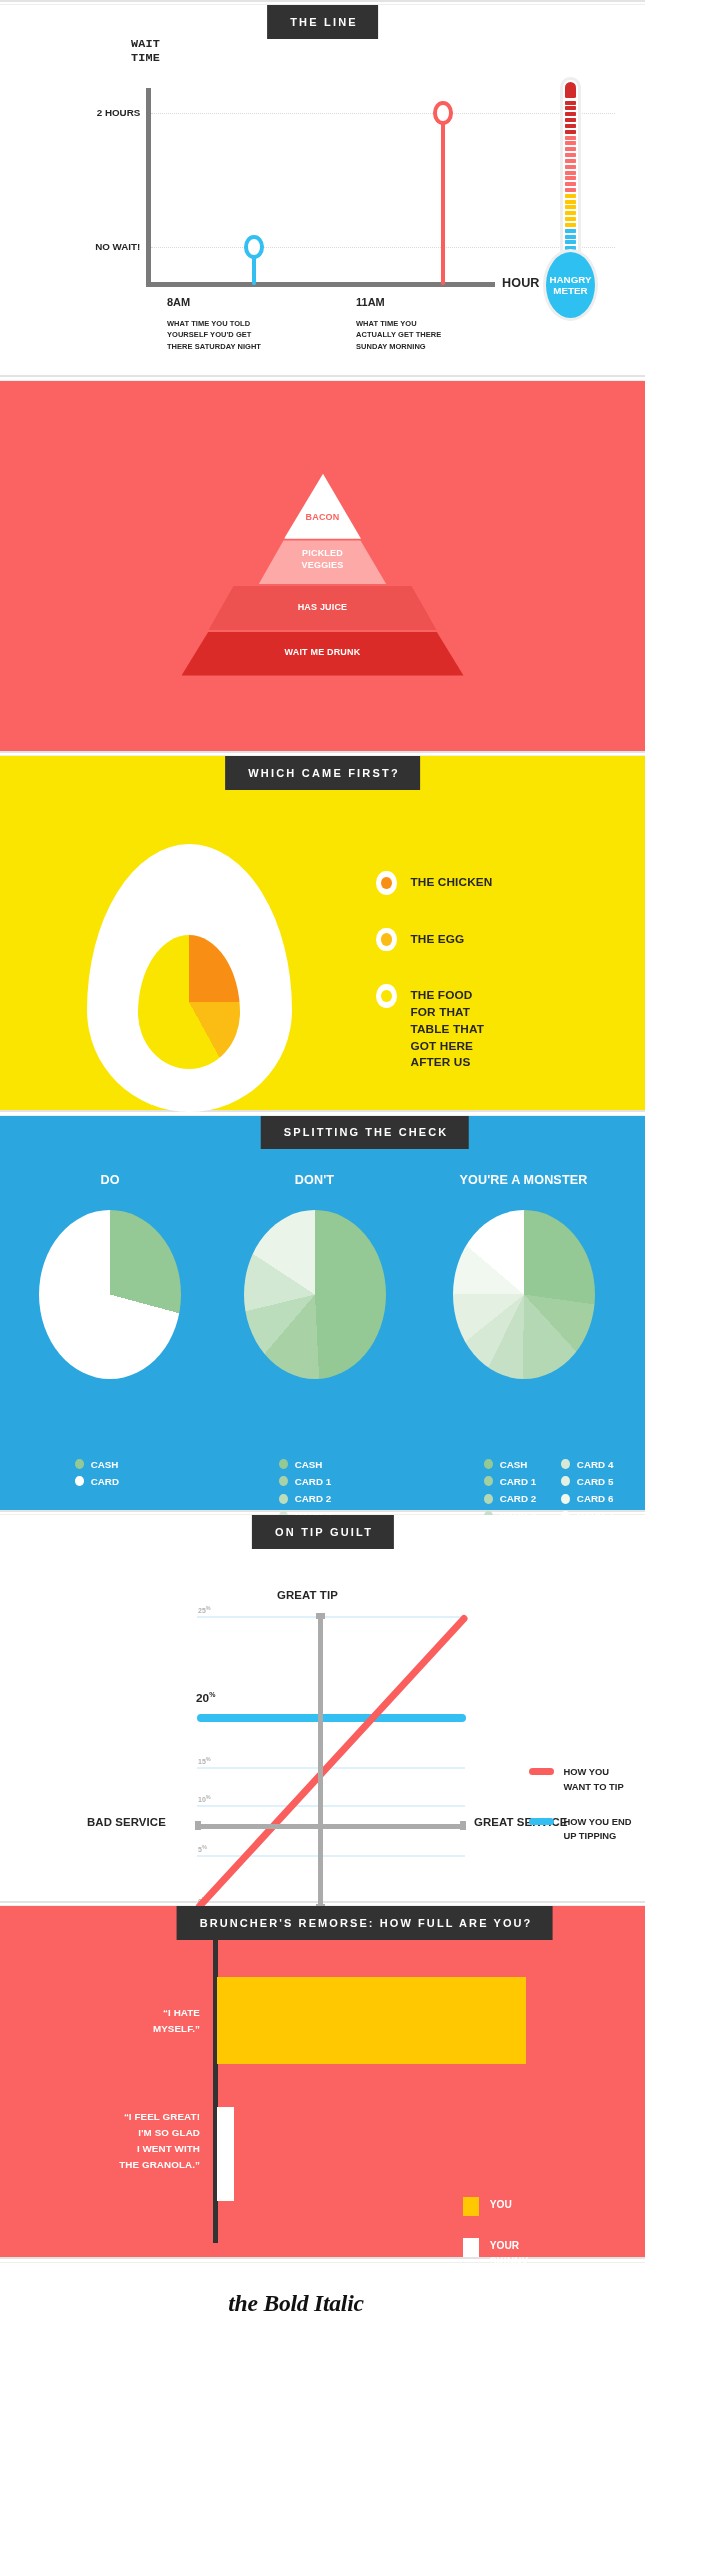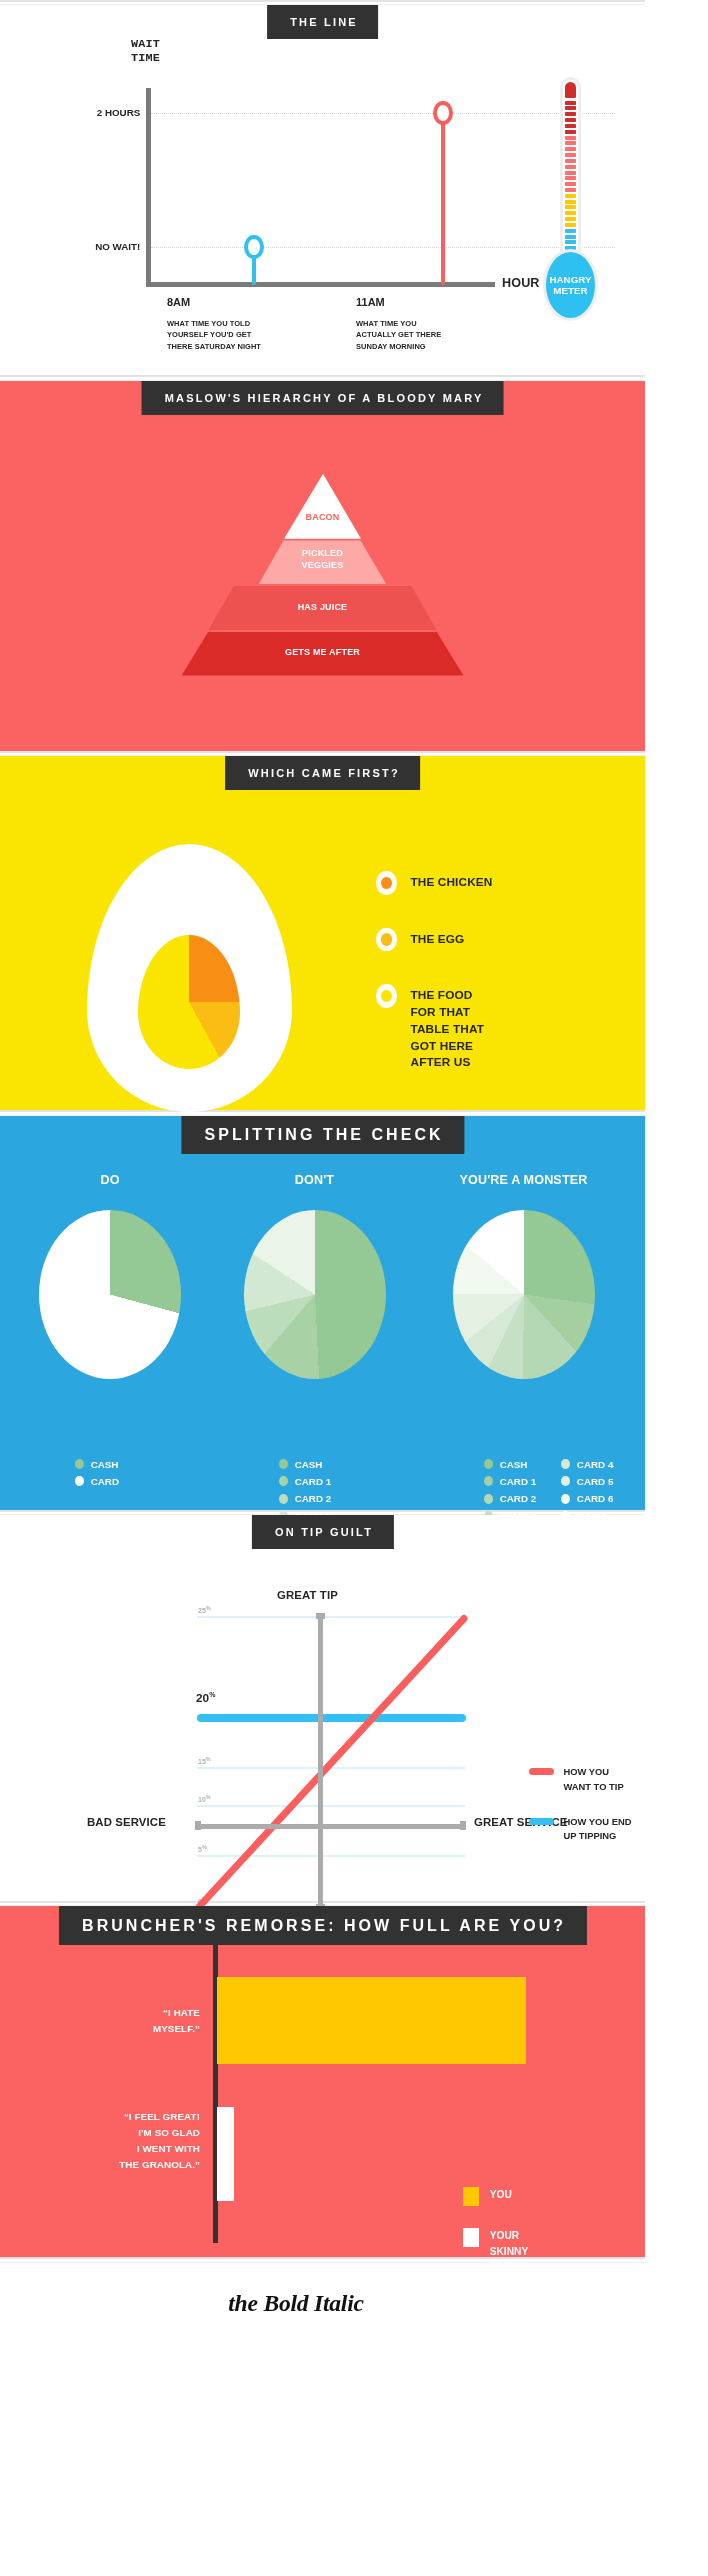--- a/index.html
+++ b/index.html
@@ -21,21 +21,21 @@
   .section{position:relative;width:645px;margin:0 auto;}
   .section-body{position:relative;width:100%;}
   .hdr{
     position:absolute;top:0;left:50%;transform:translateX(-50%);
     background:#333232;color:#fff;
     font-weight:bold;letter-spacing:.20em;
     font-size:11px;line-height:1;
     padding:11.8px 20.5px 11px 23.6px;
     white-space:nowrap;z-index:40;
   }
-  .hdr.small{font-size:16px;letter-spacing:.19em;}
+  .hdr.small{font-size:11px;letter-spacing:.19em;margin-left:42px;}
 
   
   #sec-line{height:370px;background:#fff;}
   #sec-line .plot{position:absolute;left:0;top:0;width:645px;height:370px;}
   .s1-axis-label{
     position:absolute;font-weight:bold;font-size:11.8px;color:#262626;
     letter-spacing:.01em;line-height:1.12;text-align:center;
   }
   .s1-wait{left:110px;top:33px;width:71px;font-family:Liberation Mono, monospace;}
   .s1-hour{left:502px;top:271px;font-size:12.6px;}
@@ -131,21 +131,21 @@
   .tip-ltxt{font-weight:bold;font-size:9.4px;color:#262626;line-height:1.55;}
 
   
   #sec-remorse{height:351px;background:#FA6362;}
   .rm-axis{position:absolute;left:213px;top:27.5px;width:4.7px;height:309px;background:#333232;}
   .rm-bar{position:absolute;left:217px;}
   .rm-lbl{
     position:absolute;right:445px;text-align:right;color:#fff;font-weight:bold;
     font-size:9.8px;line-height:1.62;letter-spacing:.01em;width:181px;
   }
-  .rm-legend{position:absolute;left:463px;top:281px;}
+  .rm-legend{position:absolute;left:463px;top:291px;}
   .rm-lrow{display:flex;align-items:flex-start;margin-bottom:22px;}
   .rm-lsw{width:15.7px;height:19px;margin-right:11px;flex:none;}
   .rm-ltxt{color:#fff;font-weight:bold;font-size:10.2px;line-height:1.5;}
 
   
   #footer{height:94px;position:relative;}
   .logo{
     position:absolute;left:50%;top:27px;transform:translateX(-50%);
     font-family:"Liberation Serif", serif;font-style:italic;font-weight:bold;
     font-size:23.6px;color:#111;white-space:nowrap;letter-spacing:-.01em;
@@ -240,37 +240,36 @@
             </span>
           </div>
         </div>
       </div>
     </div>
   </div>
 
   <div class="divider"></div>
   <div class="section">
     <div class="section-body" id="sec-pyramid">
-      <div class="hdr">MASLOW'S HIERARCHY OF A BLOODY MARY</div>
       <div class="pyr-wrap" id="pyr-wrap">
           <div class="pyr-row" style="height: 65px; width: 283px;">
             <div style="position: absolute; left: 50%; transform: translateX(-50%); width: 77px; height: 65px; background: rgb(255, 255, 255); clip-path: polygon(39px 0px, 39px 0px, 77px 65px, 0px 65px);"></div>
             <div class="pyr-lbl" style="top: 38px; color: rgb(250, 99, 98);">BACON</div>
           </div>
           <div class="pyr-row" style="height: 44px; width: 283px;">
             <div style="position: absolute; left: 50%; transform: translateX(-50%); width: 128px; height: 44px; background: rgb(253, 169, 167); clip-path: polygon(25px 0px, 102px 0px, 128px 44px, 0px 44px);"></div>
             <div class="pyr-lbl" style="top: 7.9px; color: rgb(255, 255, 255);"><span>PICKLED</span><br><span>VEGGIES</span></div>
           </div>
           <div class="pyr-row" style="height: 44px; width: 283px;">
             <div style="position: absolute; left: 50%; transform: translateX(-50%); width: 228px; height: 44px; background: rgb(238, 82, 80); clip-path: polygon(25px 0px, 203px 0px, 228px 44px, 0px 44px);"></div>
             <div class="pyr-lbl" style="top: 15.7px; color: rgb(255, 255, 255);">HAS JUICE</div>
           </div>
           <div class="pyr-row" style="height: 44px; width: 283px;">
             <div style="position: absolute; left: 50%; transform: translateX(-50%); width: 282px; height: 44px; background: rgb(218, 43, 40); clip-path: polygon(27px 0px, 255px 0px, 282px 44px, 0px 44px);"></div>
-            <div class="pyr-lbl" style="top: 15.7px; color: rgb(255, 255, 255);">GETS ME AFTER</div>
+            <div class="pyr-lbl" style="top: 15.7px; color: rgb(255, 255, 255);">WAIT ME DRUNK</div>
           </div>
         </div>
     </div>
   </div>
 
   <div class="divider"></div>
   <div class="section">
     <div class="section-body" id="sec-egg">
       <div class="hdr">WHICH CAME FIRST?</div>
 

